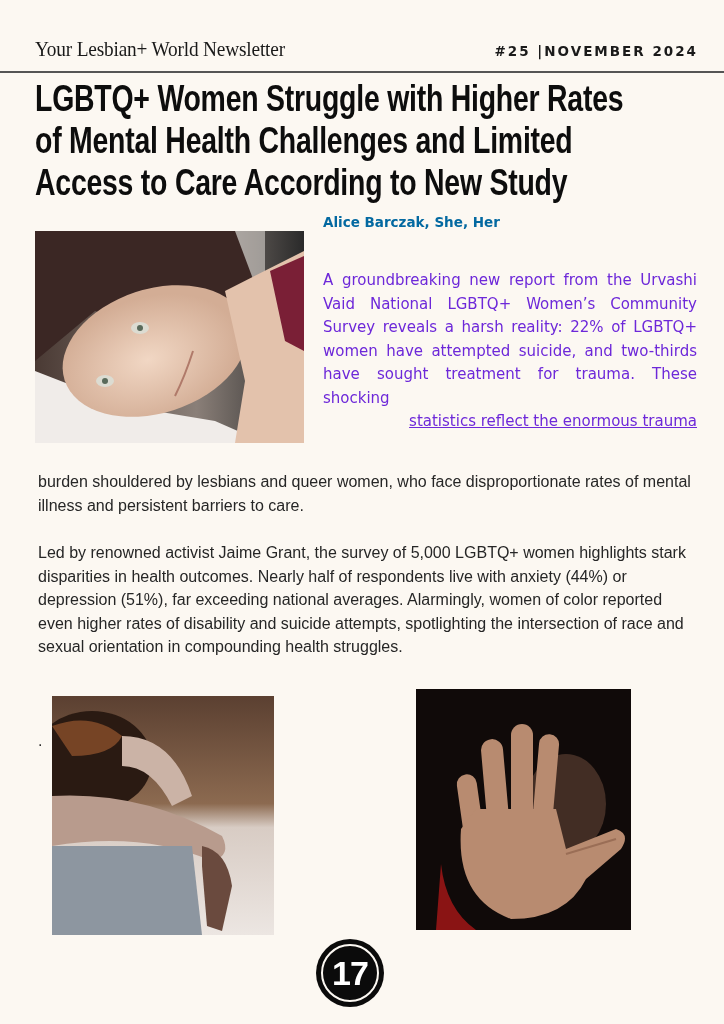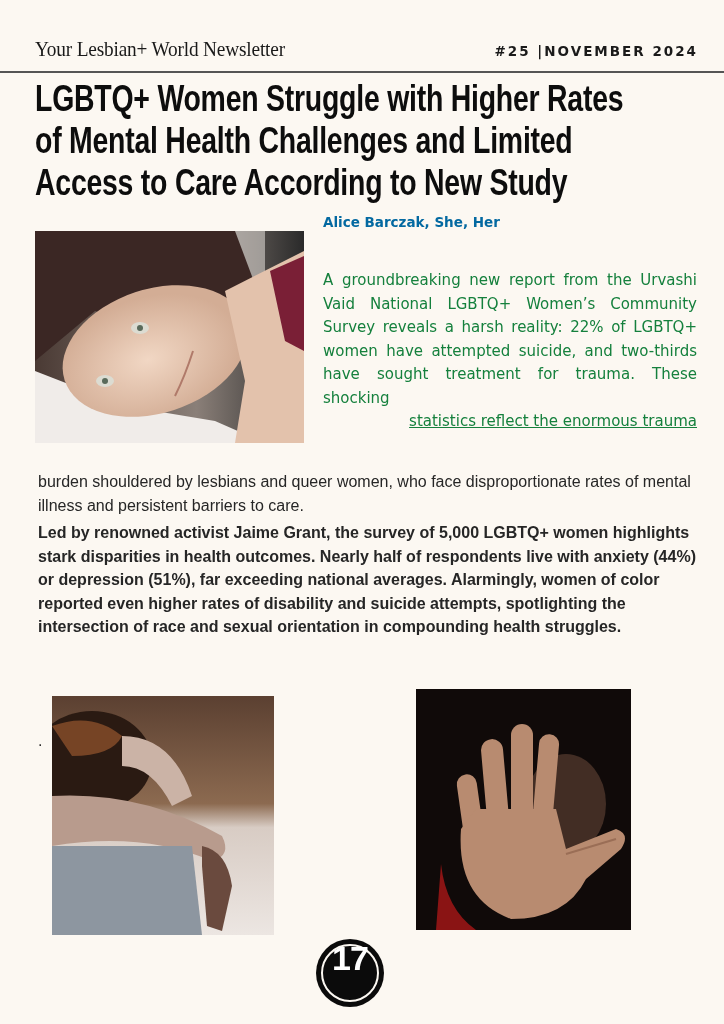--- a/index.html
+++ b/index.html
@@ -63,44 +63,44 @@
 
   .photo { overflow: hidden; }
   .photo svg { display: block; width: 100%; height: 100%; }
 
   .col-para {
     left: 323px; top: 269px; width: 374px;
     font-family: "DejaVu Sans", sans-serif;
     font-size: 15px;
     line-height: 23.5px;
     text-align: justify;
-    color: #15803d;
+    color: #6d28d9;
   }
   .col-para .last { text-align: right; text-decoration: underline; }
 
   .body-para {
     left: 38px; width: 660px;
     font-family: "Liberation Sans", sans-serif;
     font-size: 16px;
     line-height: 23.6px;
     color: #262626;
   }
   .p1 { top: 470px; }
-  .p2 { top: 521px; font-weight: bold; }
+  .p2 { top: 541px; }
 
   .stray-dot {
     left: 38px; top: 733px;
     font-size: 14px; color: #222;
   }
 
   .page-badge {
     left: 316px; top: 939px; width: 68px; height: 68px;
     border-radius: 50%;
     background: #0b0b0b;
-    display: flex; align-items: flex-start; justify-content: center;
+    display: flex; align-items: center; justify-content: center;
   }
   .page-badge .ring {
     position: absolute; left: 5px; top: 5px; right: 5px; bottom: 5px;
     border: 2px solid #fcf8f2; border-radius: 50%;
   }
   .page-badge .num {
     position: relative;
     font-family: "Liberation Sans", sans-serif;
     font-weight: bold;
     font-size: 34px;

